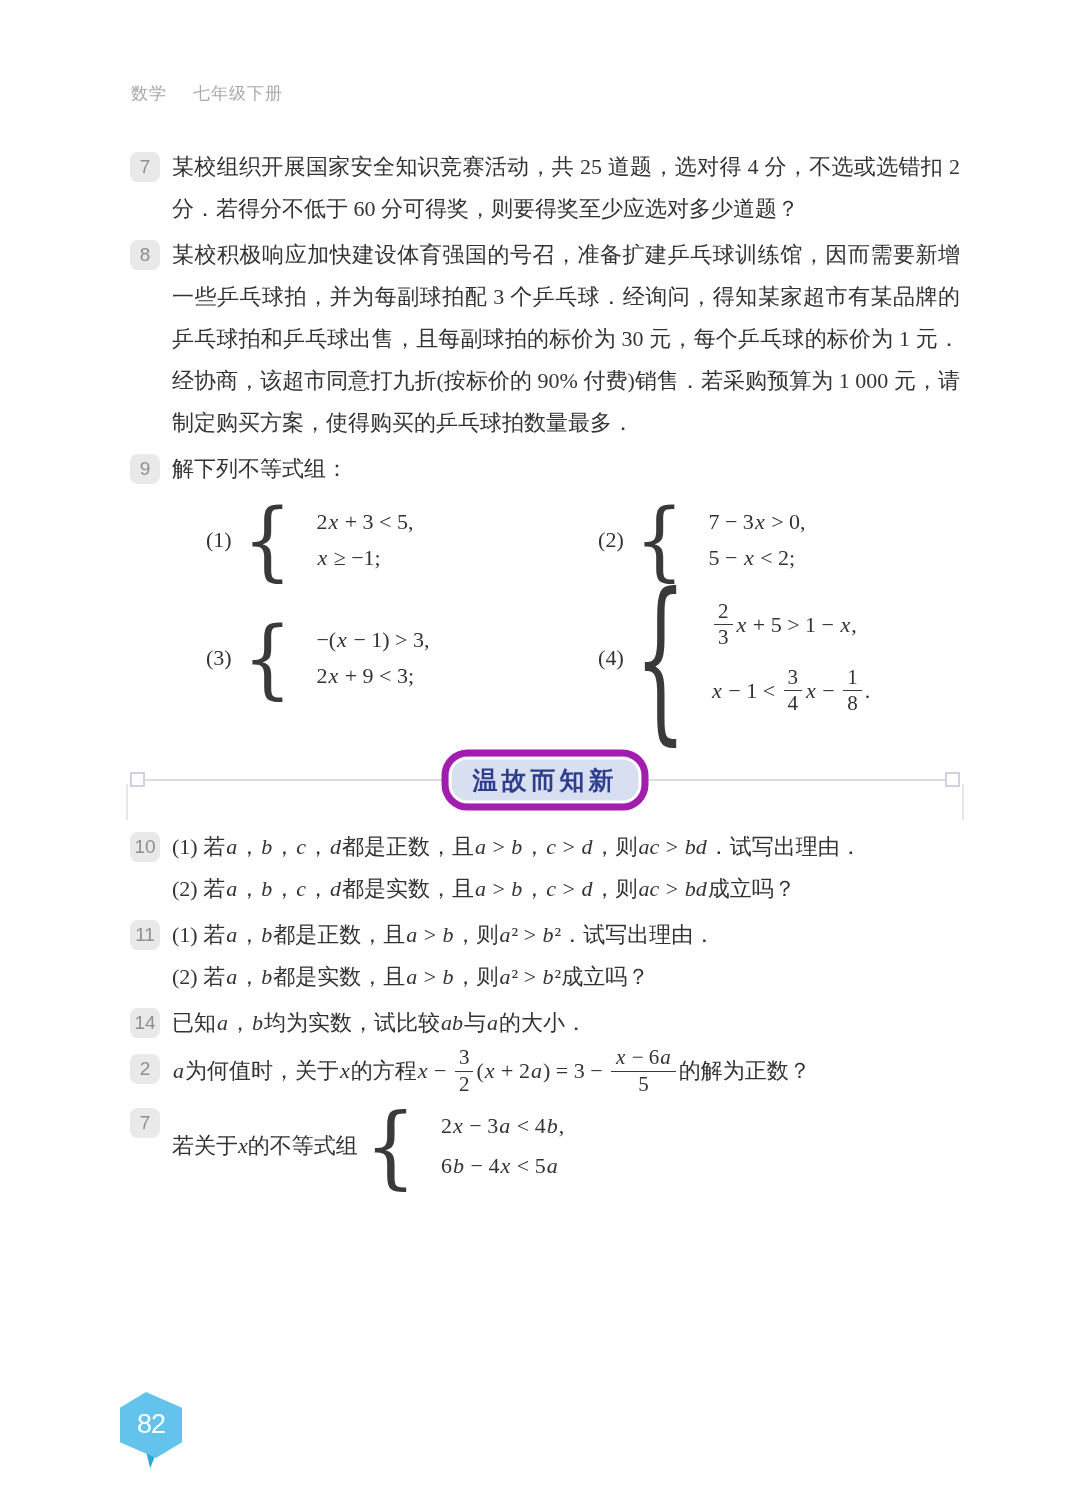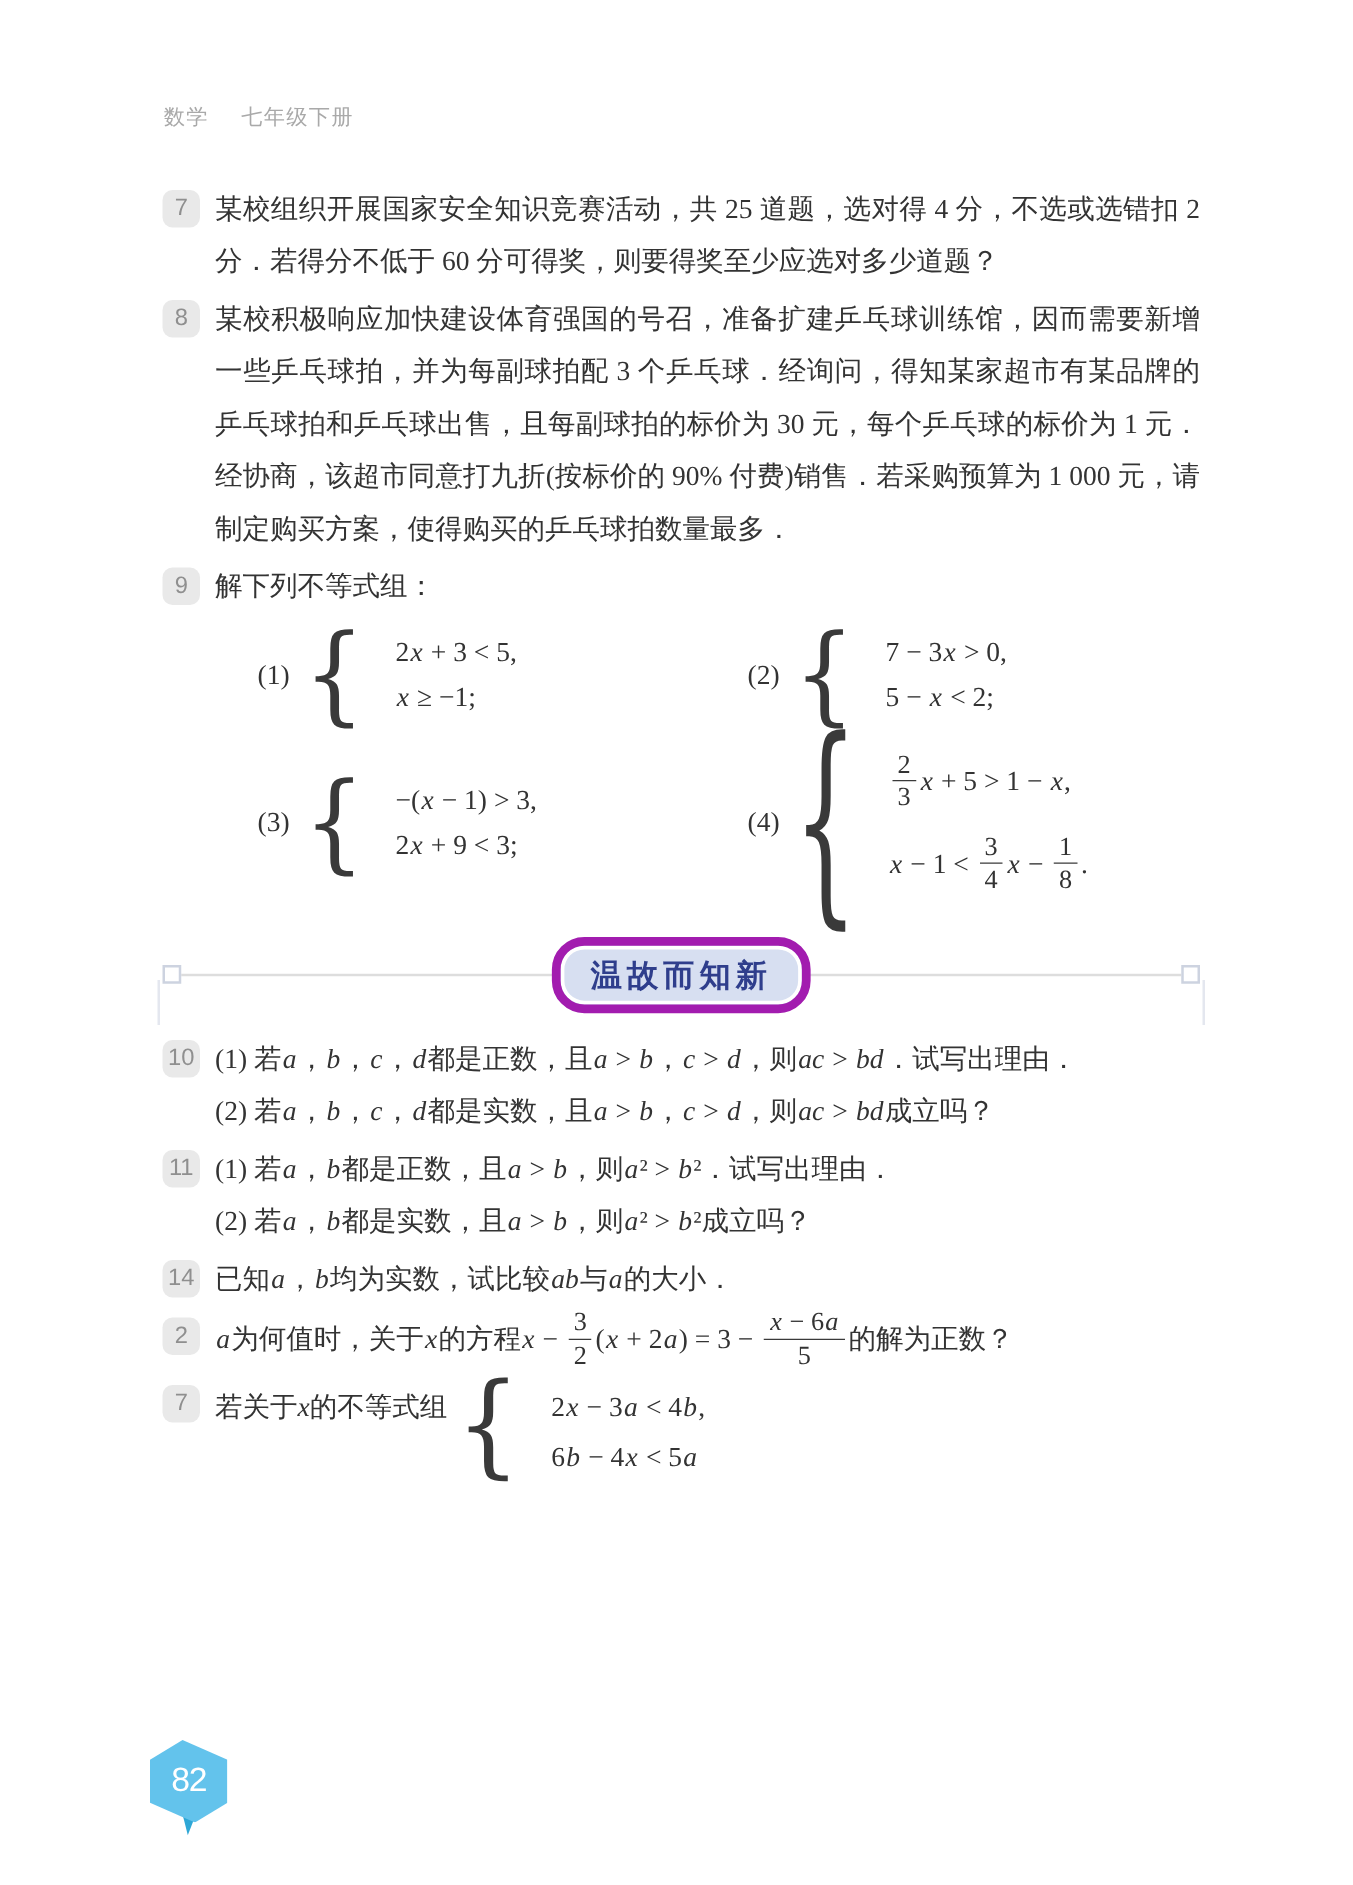--- a/index.html
+++ b/index.html
@@ -29,21 +29,21 @@
   .sys-item{display:flex;align-items:center;}
   .syslabel{font-size:22px;margin-right:8px;}
   .brace{font-family:"DejaVu Serif",serif;font-weight:400;color:#3a3a3a;line-height:.75;
          font-size:86px;transform:scaleX(.9);user-select:none;}
   .sys-item.tall .brace{font-size:90px;transform:scaleY(1.95) scaleX(.9);}
   .syslines{margin-left:22px;}
   .sline{font-size:22px;line-height:36px;white-space:nowrap;}
   .sline i{font-style:italic;padding:0 1px;}
   .sys-item.tall .sline{line-height:66px;}
   
-  .inline-sys{display:flex;align-items:flex-start;font-size:22px;line-height:40px;margin:4px 0;}
+  .inline-sys{display:flex;align-items:center;font-size:22px;line-height:40px;margin:4px 0;}
   .inline-sys .brace{font-size:90px;margin-left:4px;}
   .iword{white-space:nowrap;}
   .inline-sys .sline{line-height:40px;}
   .inline-sys .post{margin-left:10px;}
   
   .review-banner{position:relative;height:86px;margin:2px 0 4px;}
   .review-banner::before{content:'';position:absolute;left:8px;right:8px;top:43px;
                          border-top:2px solid #dddddd;}
   .pill{position:absolute;left:50%;top:44px;transform:translate(-50%,-50%);
         background:#d7dff1;border:7px solid #a21caf;box-shadow:inset 0 0 0 3px #ffffff;

